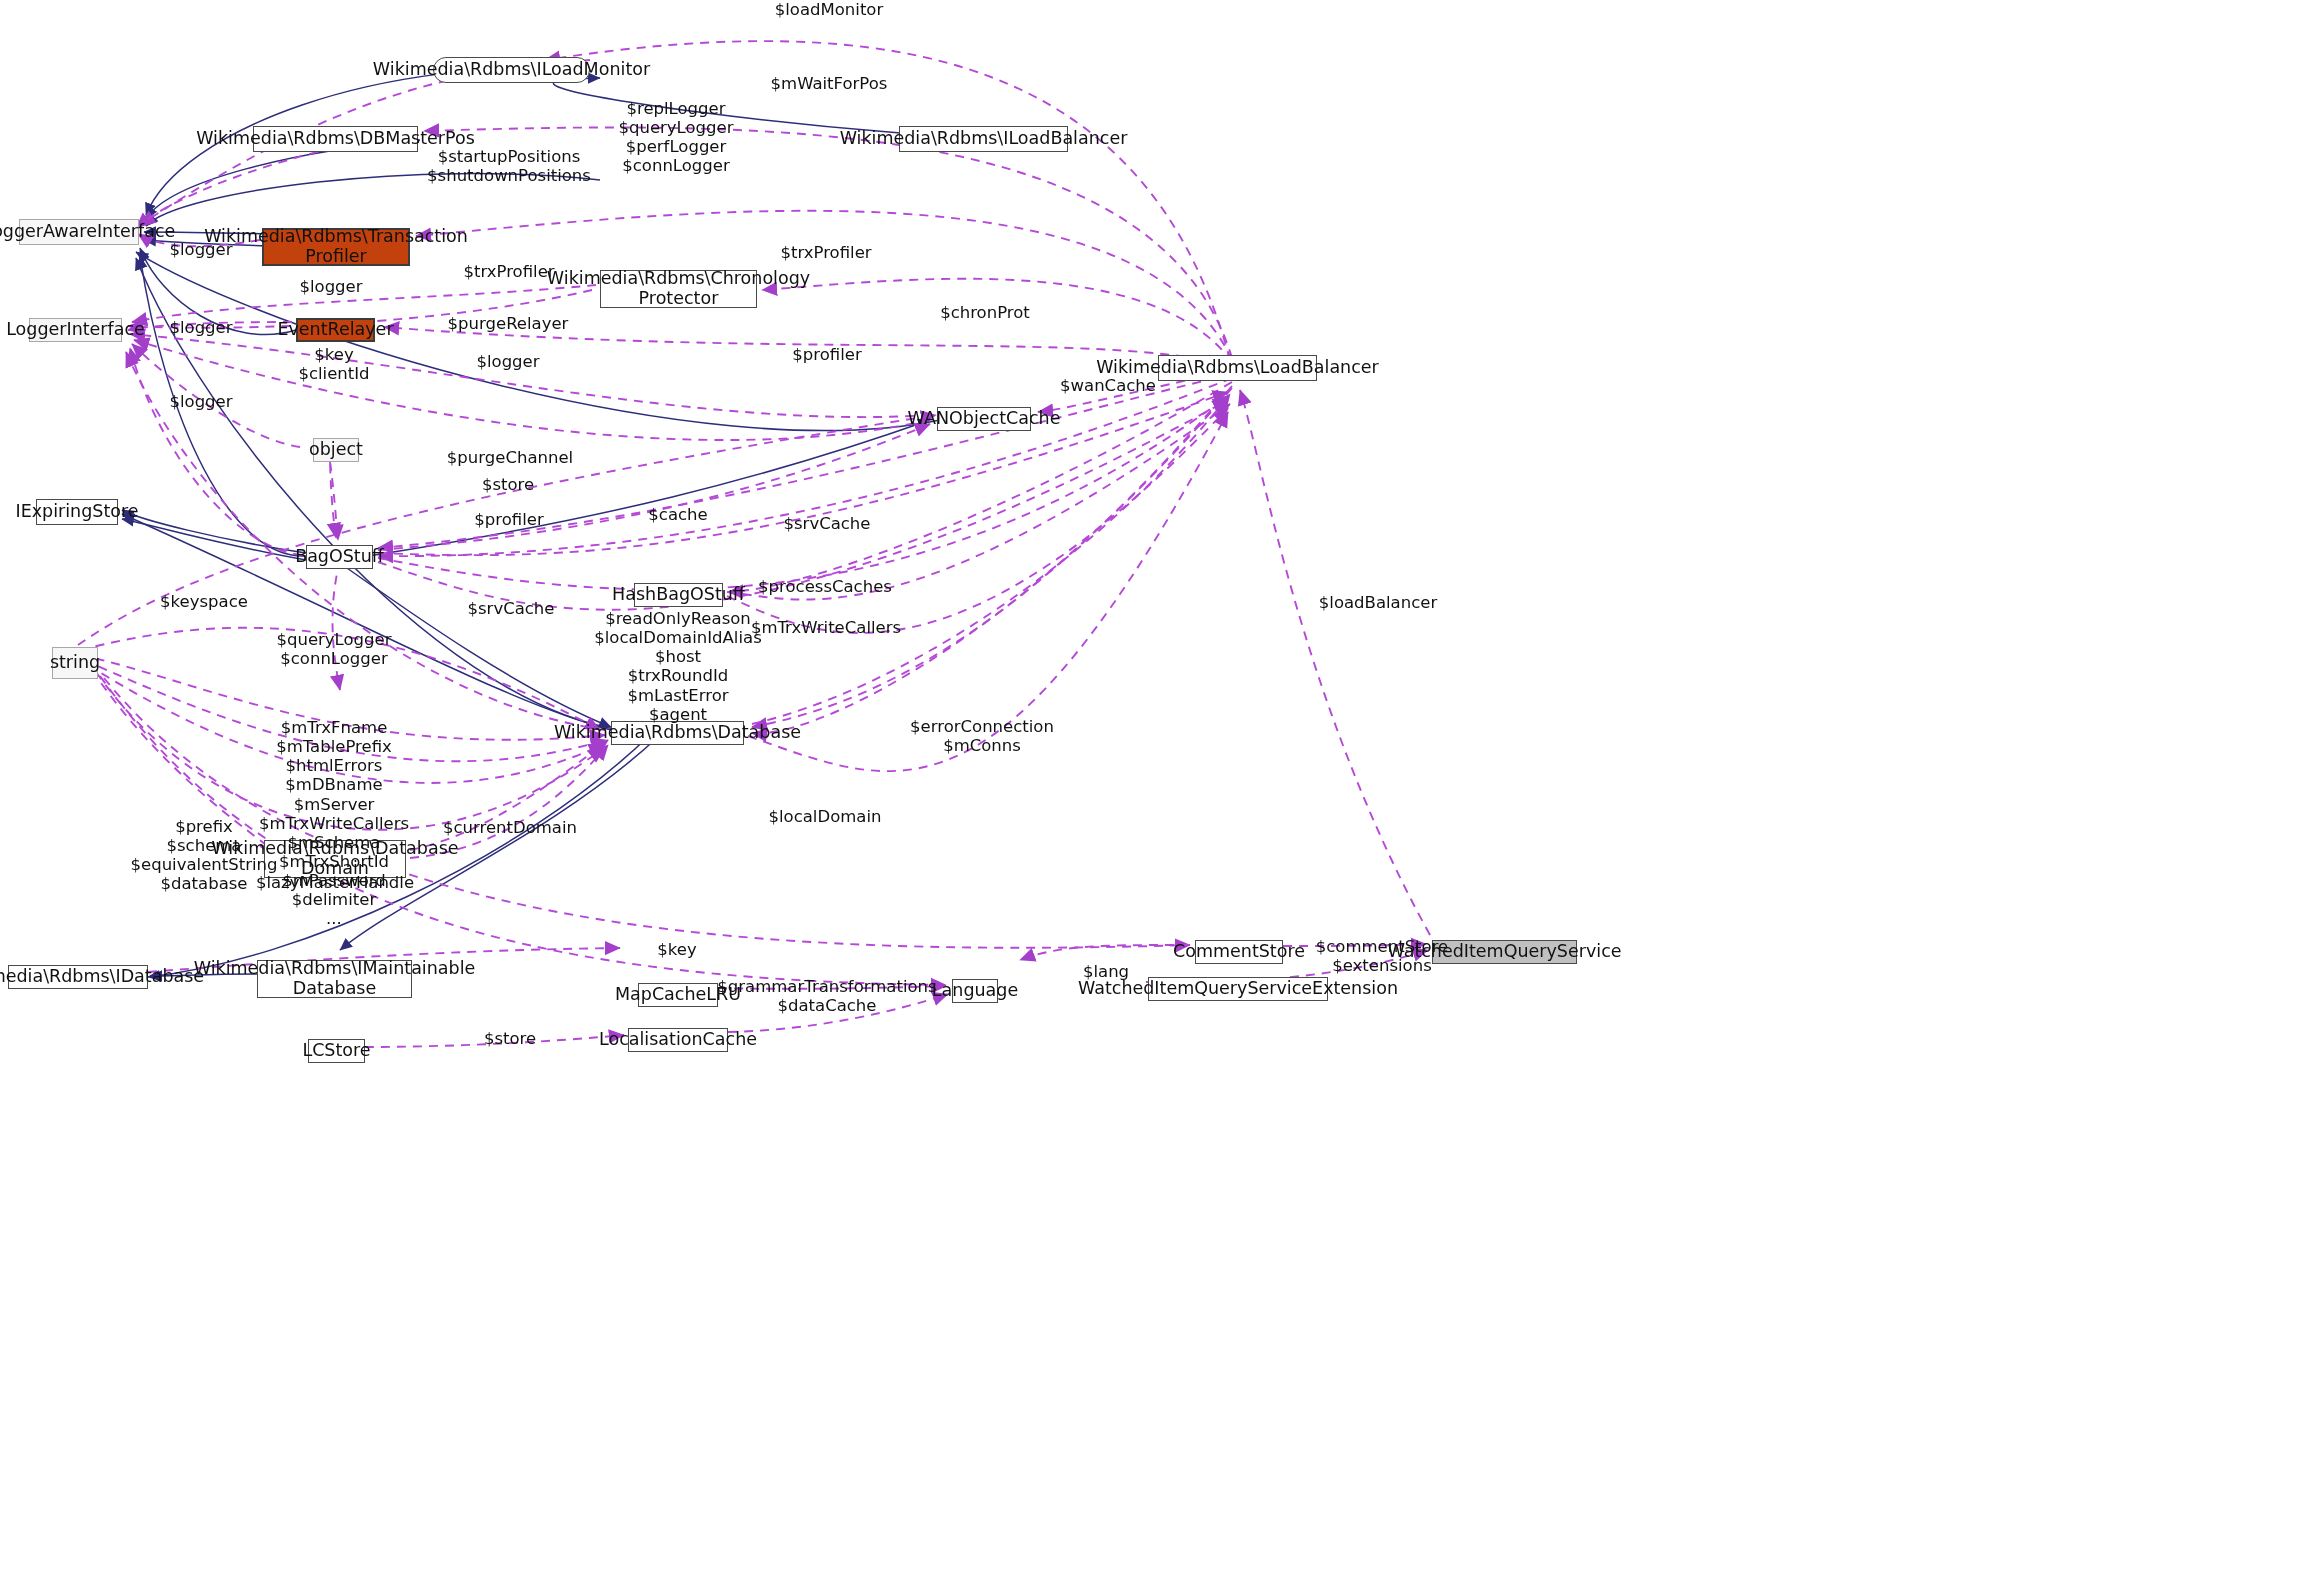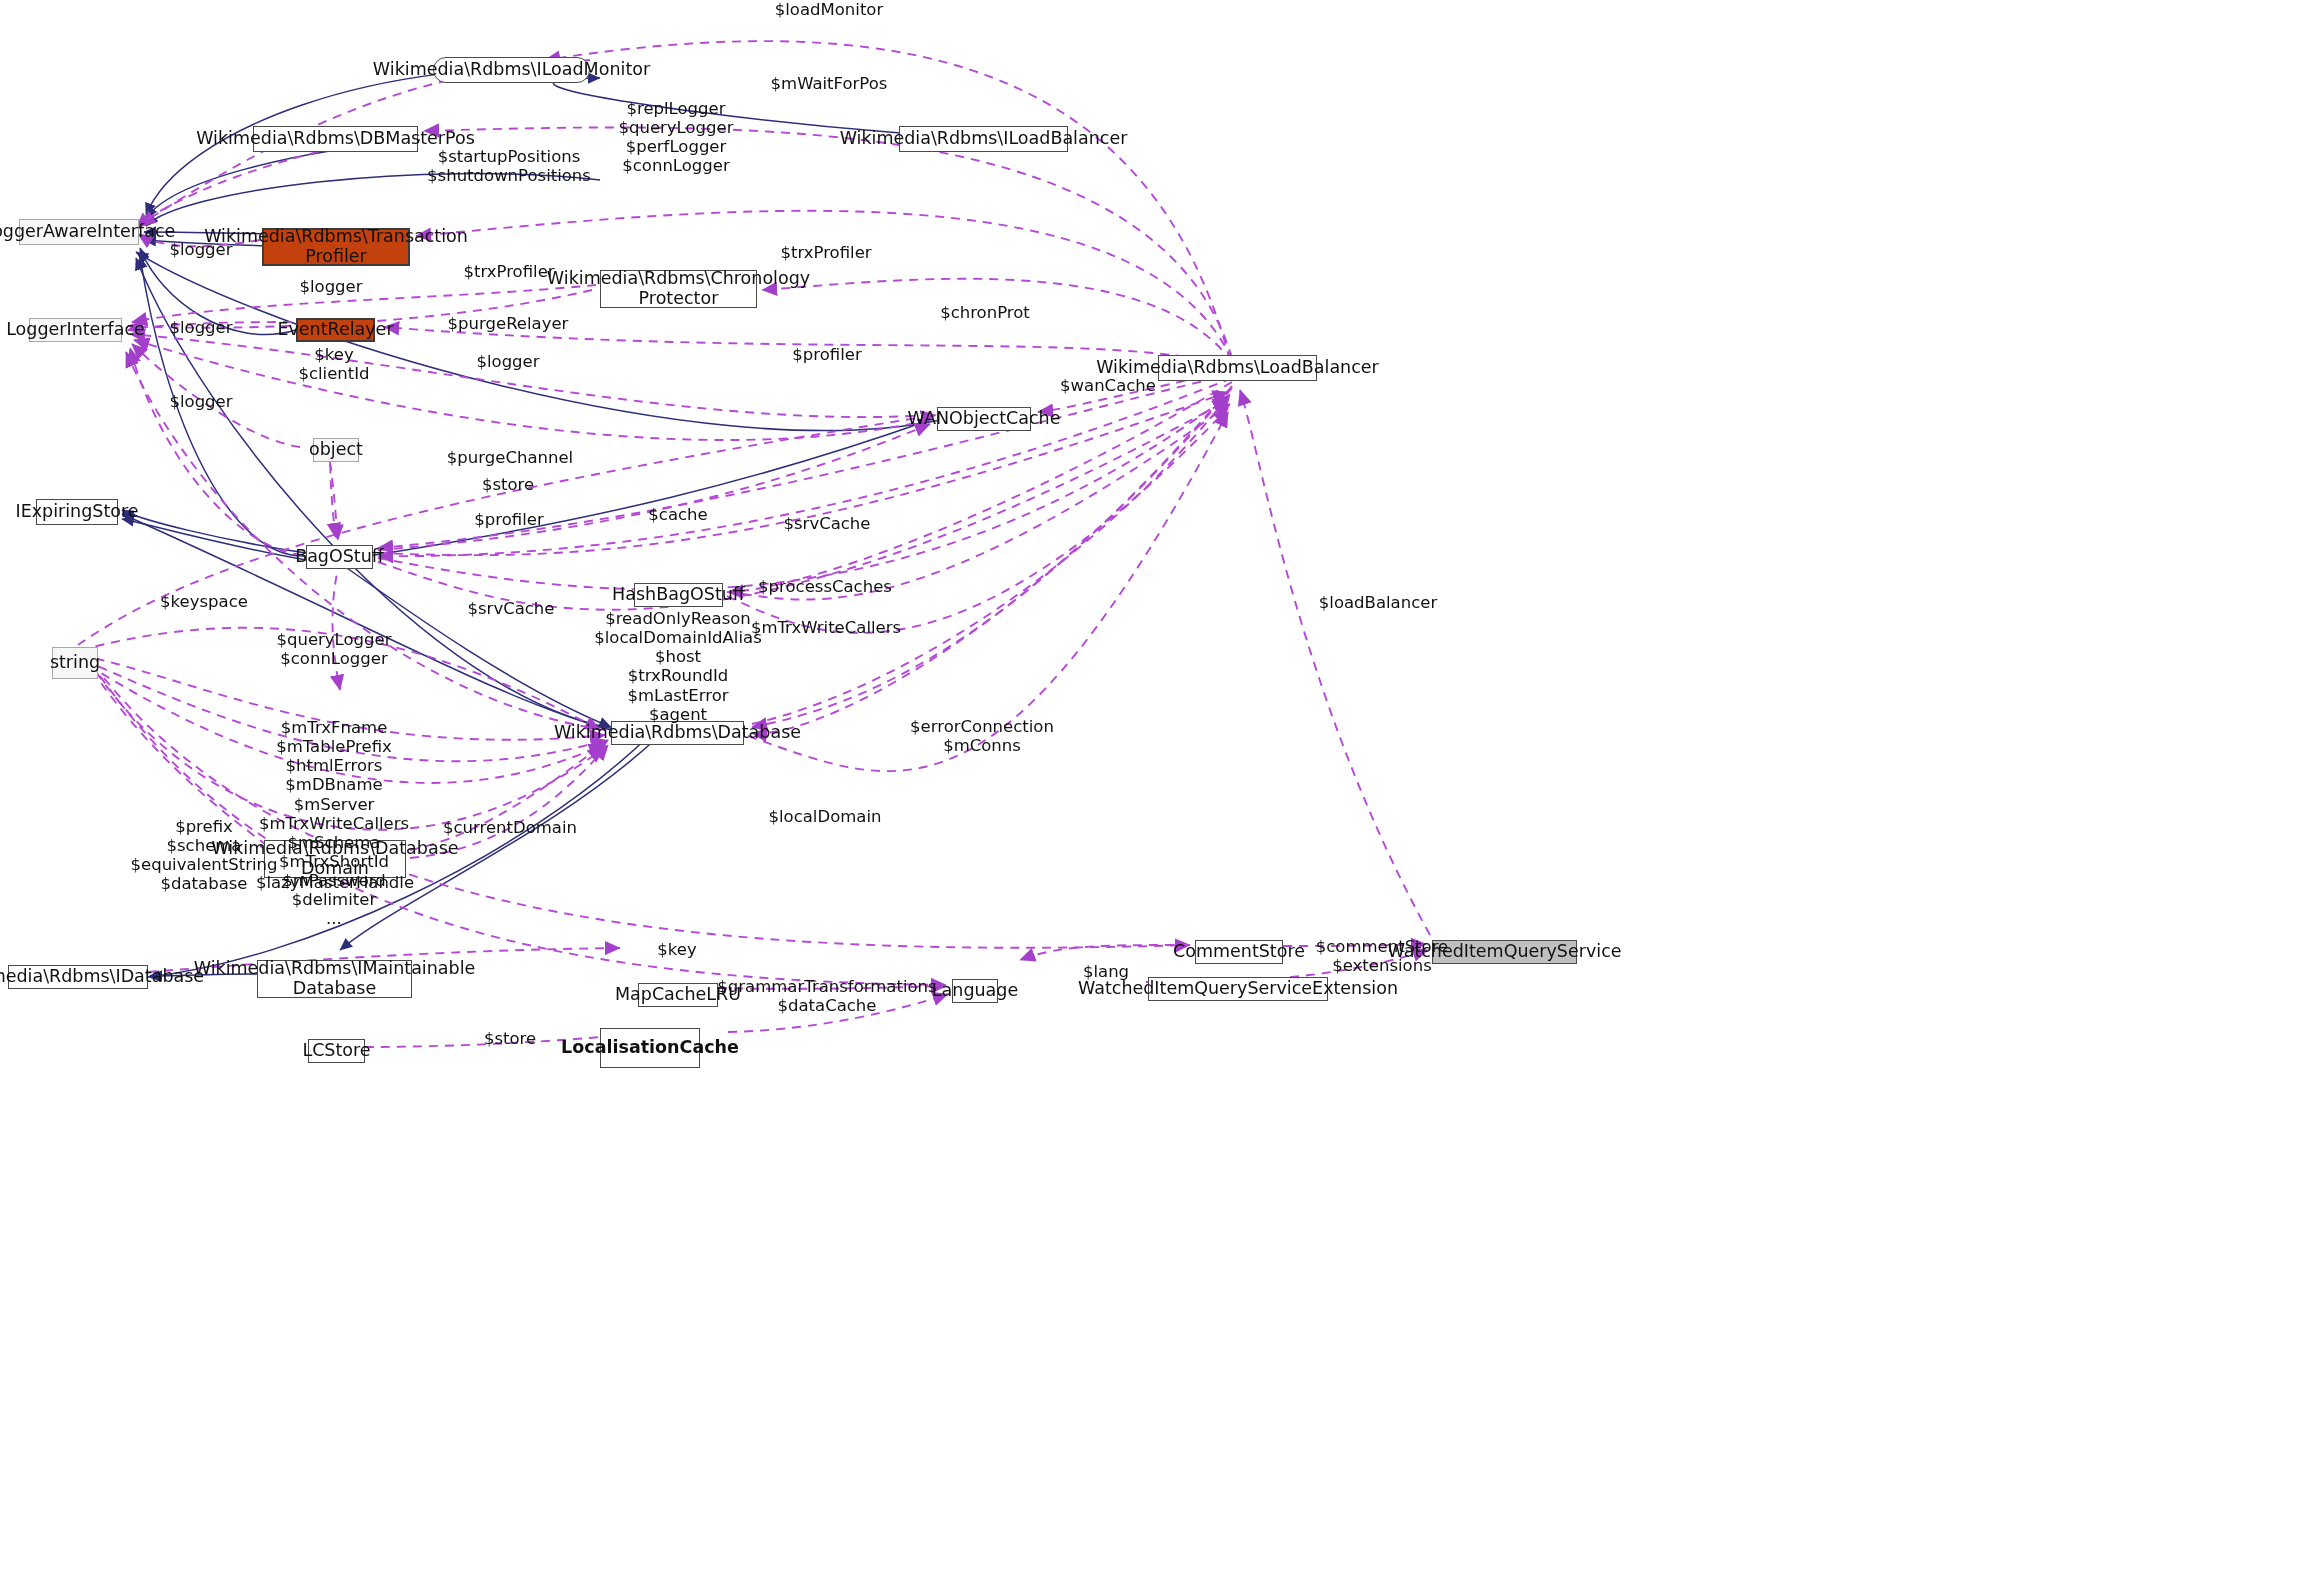--- a/index.html
+++ b/index.html
@@ -138,21 +138,21 @@
   <div class="node cls" style="left:264px;top:840px;width:142px;height:38px;">Wikimedia\Rdbms\Database
 Domain</div>
   <div class="node cls" style="left:1195px;top:940px;width:88px;height:24px;">CommentStore</div>
   <div class="node focus" style="left:1432px;top:940px;width:145px;height:24px;">WatchedItemQueryService</div>
   <div class="node cls" style="left:8px;top:965px;width:140px;height:24px;">Wikimedia\Rdbms\IDatabase</div>
   <div class="node cls" style="left:257px;top:960px;width:155px;height:38px;">Wikimedia\Rdbms\IMaintainable
 Database</div>
   <div class="node cls" style="left:952px;top:979px;width:46px;height:24px;">Language</div>
   <div class="node cls" style="left:1148px;top:977px;width:180px;height:24px;">WatchedItemQueryServiceExtension</div>
   <div class="node cls" style="left:638px;top:983px;width:80px;height:24px;">MapCacheLRU</div>
-  <div class="node cls" style="left:600px;top:1028px;width:100px;height:40px;font-weight:bold;">LocalisationCache</div>
+  <div class="node cls" style="left:628px;top:1028px;width:100px;height:24px;">LocalisationCache</div>
   <div class="node cls" style="left:308px;top:1039px;width:57px;height:24px;">LCStore</div>
 
   <div class="elabel" style="left:829px;top:0px;">$loadMonitor</div>
   <div class="elabel" style="left:829px;top:74px;">$mWaitForPos</div>
   <div class="elabel" style="left:676px;top:99px;">$replLogger
 $queryLogger
 $perfLogger
 $connLogger</div>
   <div class="elabel" style="left:509px;top:147px;">$startupPositions
 $shutdownPositions</div>

